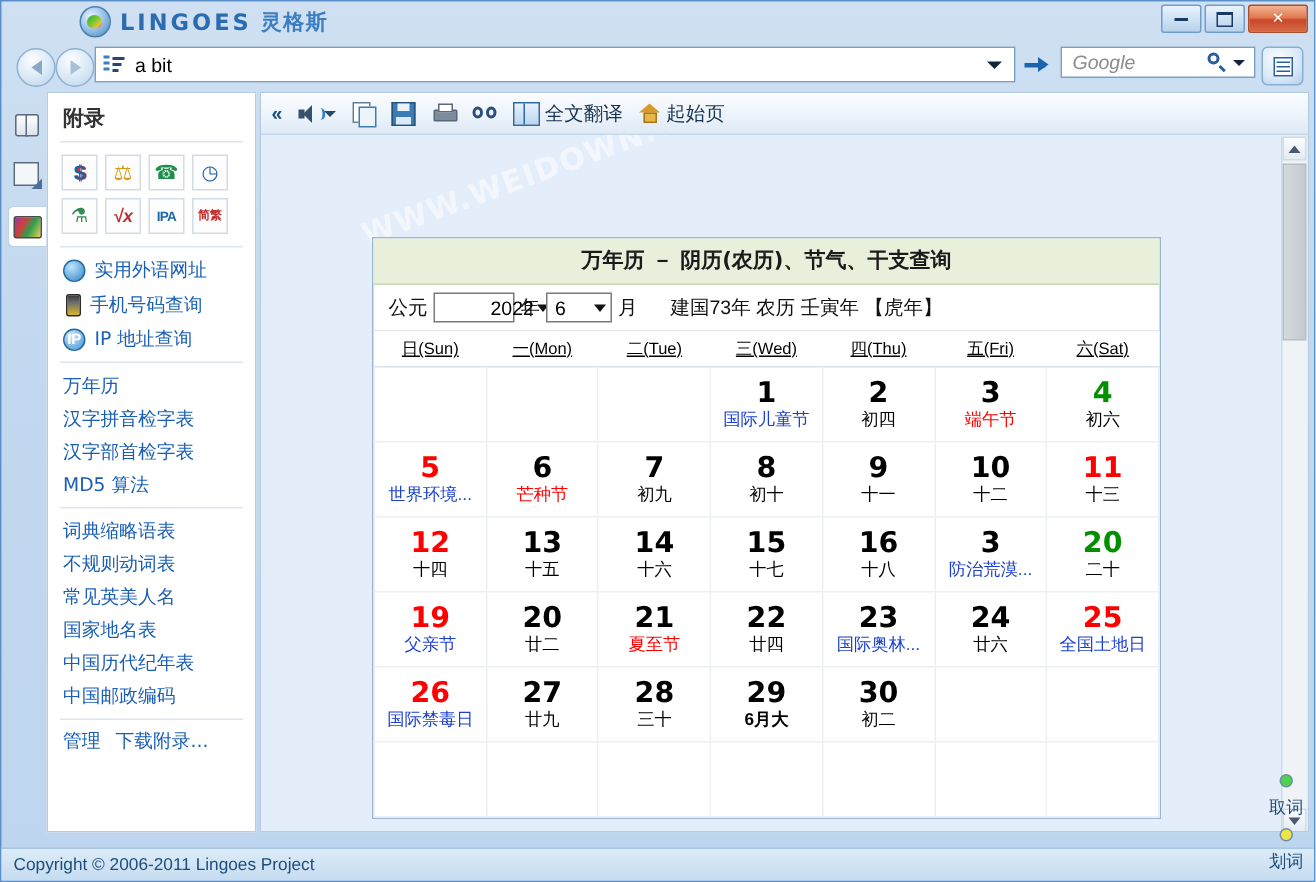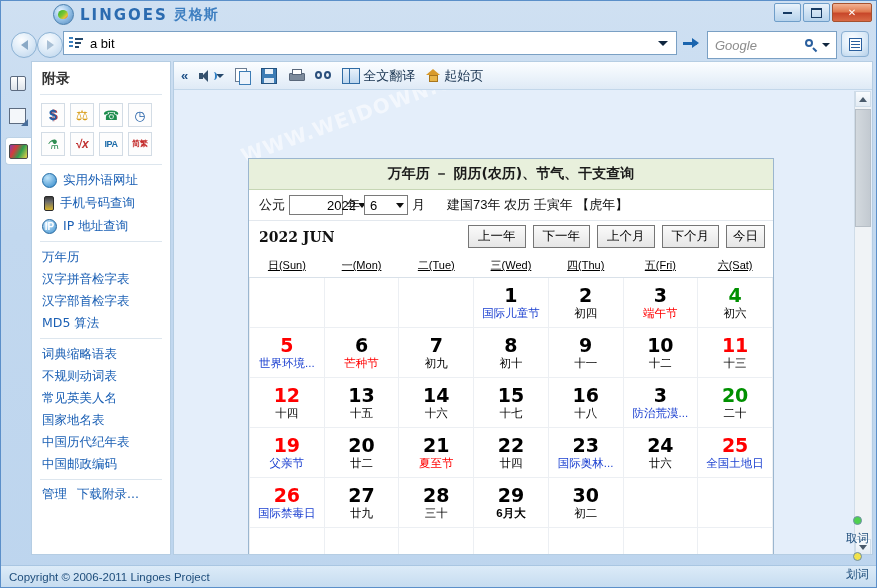--- a/index.html
+++ b/index.html
@@ -54,21 +54,21 @@
   .listicon i{position:absolute;left:0;width:4px;height:2px;background:#3a7fbf;}
   .listicon b{position:absolute;left:6px;height:2px;background:#25486b;}
   .addrtext{margin-left:6px;font-size:13px;color:#000;font-family:"Liberation Sans",sans-serif;}
   .addrcaret{margin-left:auto;margin-right:8px;width:0;height:0;
     border-left:5px solid transparent;border-right:5px solid transparent;border-top:5px solid #10263f;}
   .gobtn{position:absolute;left:676px;top:2px;width:26px;height:24px;display:flex;
     align-items:center;justify-content:center;}
   .goarrow{position:relative;width:14px;height:3px;background:#1a64ae;}
   .goarrow:after{content:"";position:absolute;right:-2px;top:-4px;width:0;height:0;
     border-top:5px solid transparent;border-bottom:5px solid transparent;border-left:7px solid #1a64ae;}
-  .searchbox{position:absolute;left:706px;top:2px;width:130px;height:28px;background:#fff;
+  .searchbox{position:absolute;left:706px;top:2px;width:130px;height:21px;background:#fff;
     border:1px solid #7aa0c4;box-sizing:border-box;display:flex;align-items:center;}
   .searchtext{margin-left:7px;font-style:italic;color:#8c8c8c;font-size:13px;}
   .magn{margin-left:auto;width:13px;height:13px;position:relative;}
   .magn:before{content:"";position:absolute;left:0;top:0;width:8px;height:8px;border:2px solid #2a5f9e;
     border-radius:50%;box-sizing:border-box;}
   .magn:after{content:"";position:absolute;left:8px;top:8px;width:5px;height:2px;background:#2a5f9e;
     transform:rotate(45deg);transform-origin:left center;}
   .scaret{margin-left:4px;margin-right:6px;width:0;height:0;border-left:4px solid transparent;
     border-right:4px solid transparent;border-top:4px solid #10263f;}
   .optbtn{position:absolute;left:840px;top:2px;width:26px;height:24px;border-radius:4px;
@@ -434,30 +434,20 @@
             </span>
             <span>年</span>
             <span class="sel m">
               <span class="v">6</span>
               <span class="c"></span>
             </span>
             <span>月</span>
             <span class="ganzhi">建国73年 农历 壬寅年 【虎年】</span>
           </div>
 
-          <div class="cal-nav">
-            <span class="ymlabel">2022 JUN</span>
-            <span class="navbtns">
-              <button class="nbtn">上一年</button>
-              <button class="nbtn">下一年</button>
-              <button class="nbtn">上个月</button>
-              <button class="nbtn">下个月</button>
-              <button class="nbtn small">今日</button>
-            </span>
-          </div>
 
           <table class="grid">
             <thead>
                 <tr id="wdrow">
                   <th>日(Sun)</th>
                   <th>一(Mon)</th>
                   <th>二(Tue)</th>
                   <th>三(Wed)</th>
                   <th>四(Thu)</th>
                   <th>五(Fri)</th>

